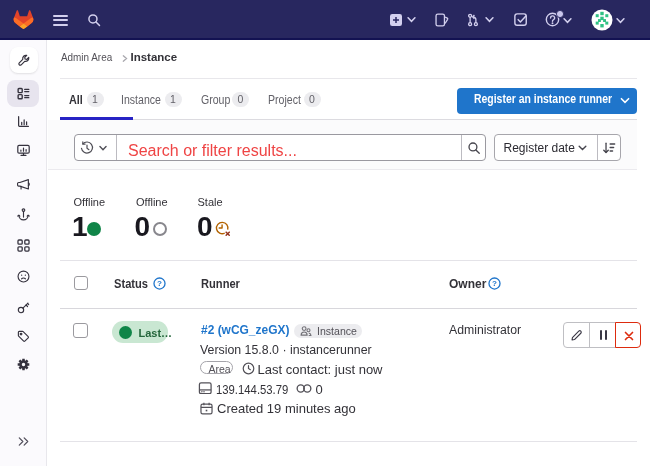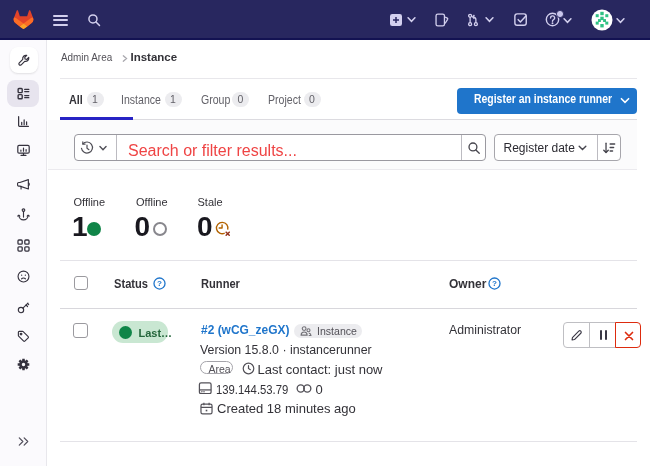--- a/index.html
+++ b/index.html
@@ -296,21 +296,21 @@
 <svg style="left:295.5px; top:382.5px;" width="16" height="11" viewBox="0 0 18 12" fill="none" stroke="#535158" stroke-width="1.5">
   <circle cx="5.3" cy="6" r="4"></circle>
   <circle cx="12.7" cy="6" r="4"></circle>
 </svg>
 <div class="t" style="left:315.5px; top:382px; font-size:13px; color:#333238;">0</div>
 <svg style="left:200px; top:401.5px;" width="13" height="13" viewBox="0 0 16 16" fill="none" stroke="#535158" stroke-width="1.5">
   <rect x="1.2" y="2.5" width="13.6" height="12" rx="2"></rect>
   <path d="M4.8 0.8v3.2M11.2 0.8v3.2M1.2 6.5h13.6"></path>
   <rect x="7" y="9.5" width="2" height="2" fill="#535158" stroke="none"></rect>
 </svg>
-<div class="t" style="left:217px; top:400.5px; font-size:13px; color:#333238;">Created 18 minutes ago</div>
+<div class="t" style="left:217px; top:400.5px; font-size:13px; color:#333238;">Created 19 minutes ago</div>
 <div class="t" style="left:448.5px; top:322.5px; font-size:12.5px; color:#333238; transform:scaleX(.98);">Administrator</div>
 
 <div class="btnseg" style="left:563px; width:27px; border-radius:4px 0 0 4px;"></div>
 <div class="btnseg" style="left:589px; width:27px;"></div>
 <div class="btnseg" style="left:615px; width:26px; border-radius:0 4px 4px 0; border-color:#dd2b0e;"></div>
 <svg style="left:570px; top:328.5px;" width="13" height="13" viewBox="0 0 16 16" fill="none" stroke="#3a3845" stroke-width="1.4">
   <path d="m2.5 13.5.5-3L10.8 2.7a1.7 1.7 0 0 1 2.5 2.5L5.5 13l-3 .5z" stroke-linejoin="round"></path>
 </svg>
 <div class="a" style="left:599.5px; top:330px; width:2.6px; height:10px; background:#3a3845; border-radius:1px;"></div>
 <div class="a" style="left:604.5px; top:330px; width:2.6px; height:10px; background:#3a3845; border-radius:1px;"></div>

